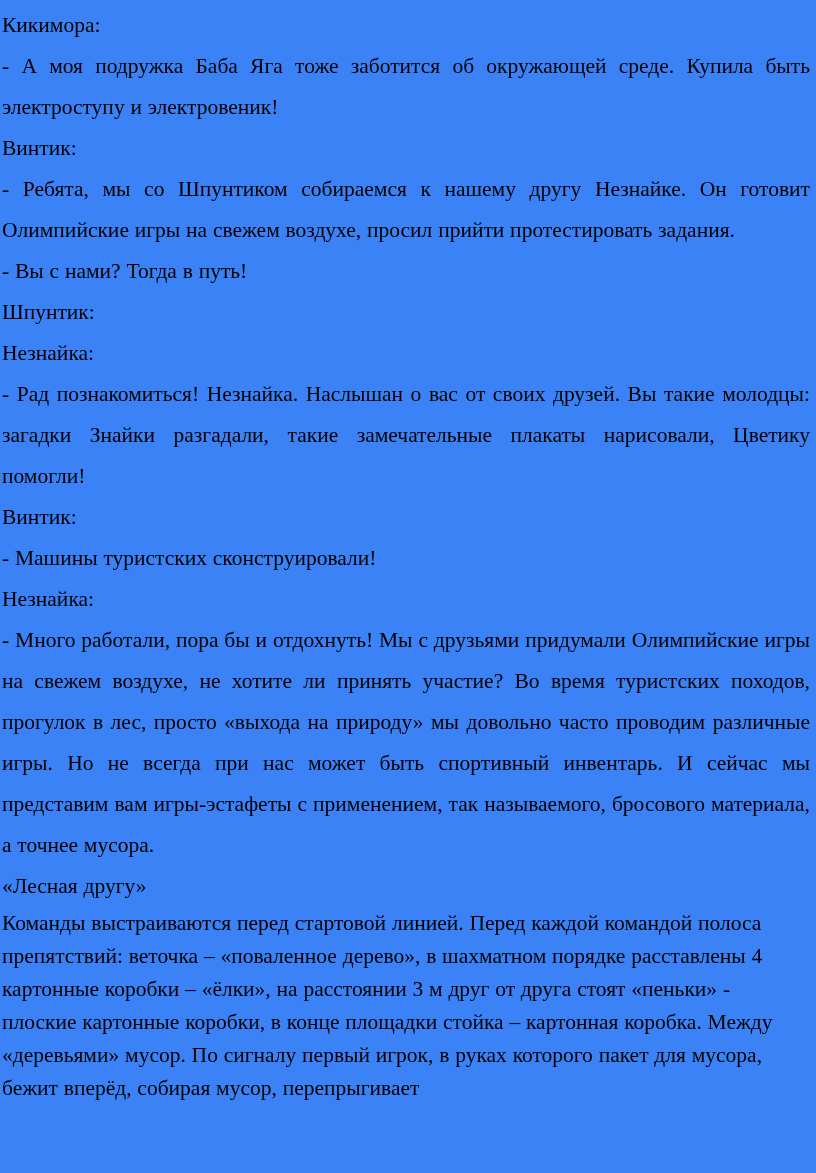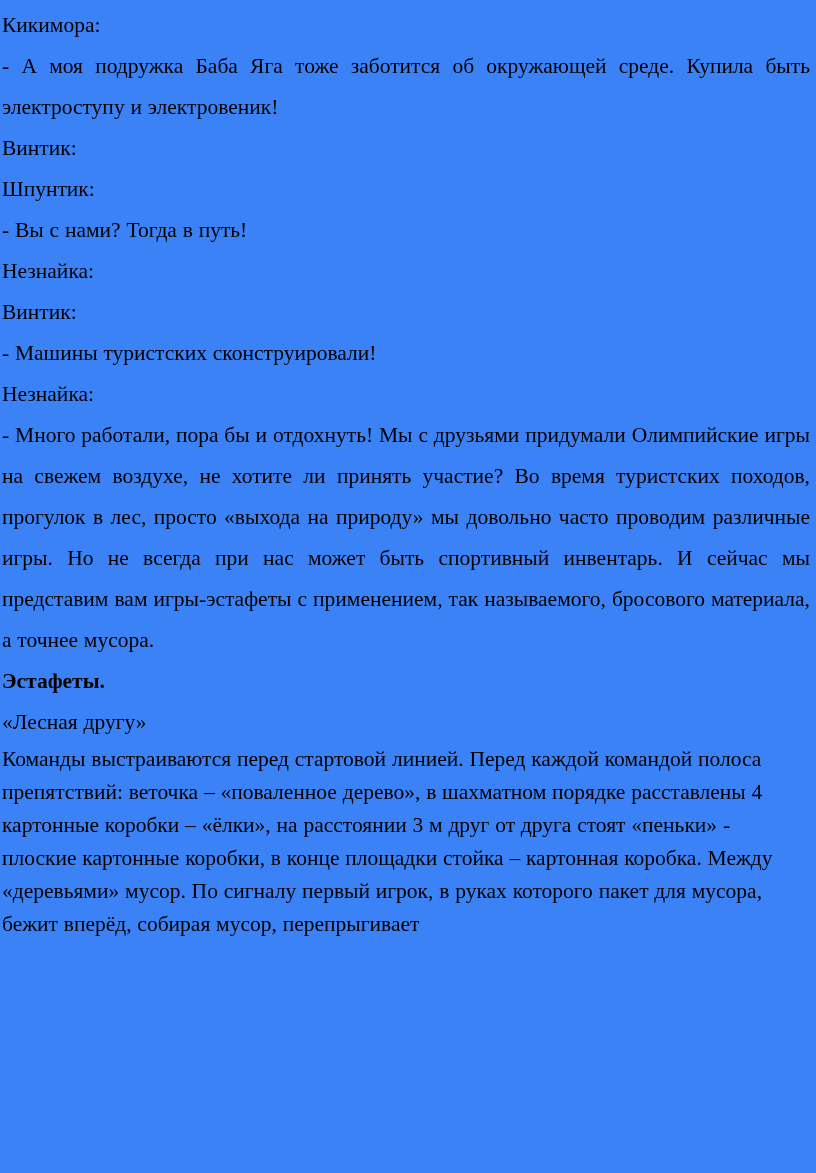--- a/index.html
+++ b/index.html
@@ -38,23 +38,24 @@
     line-height: 33px;
   }
 </style>
 </head>
 <body>
 
 <div class="page">
   <p class="para">Кикимора:</p>
   <p class="para justify">- А моя подружка Баба Яга тоже заботится об окружающей среде. Купила быть электроступу и электровеник!</p>
   <p class="para">Винтик:</p>
+  <p class="para justify">- Ребята, мы со Шпунтиком собираемся к нашему другу Незнайке. Он готовит Олимпийские игры на свежем воздухе, просил прийти протестировать задания.</p>
+  <p class="para">- Вы с нами? Тогда в путь!</p>
   <p class="para">Шпунтик:</p>
-  <p class="para">- Вы с нами? Тогда в путь!</p>
   <p class="para">Незнайка:</p>
+  <p class="para justify">- Рад познакомиться! Незнайка. Наслышан о вас от своих друзей. Вы такие молодцы: загадки Знайки разгадали, такие замечательные плакаты нарисовали, Цветику помогли!</p>
   <p class="para">Винтик:</p>
   <p class="para">- Машины туристских сконструировали!</p>
   <p class="para">Незнайка:</p>
   <p class="para justify">- Много работали, пора бы и отдохнуть! Мы с друзьями придумали Олимпийские игры на свежем воздухе, не хотите ли принять участие? Во время туристских походов, прогулок в лес, просто «выхода на природу» мы довольно часто проводим различные игры. Но не всегда при нас может быть спортивный инвентарь. И сейчас мы представим вам игры-эстафеты с применением, так называемого, бросового материала, а точнее мусора.</p>
-  <p class="para heading-bold">Эстафеты.</p>
   <p class="para">«Лесная другу»</p>
   <p class="para tight">Команды выстраиваются перед стартовой линией. Перед каждой командой полоса препятствий: веточка – «поваленное дерево», в шахматном порядке расставлены 4 картонные коробки – «ёлки», на расстоянии 3 м друг от друга стоят «пеньки» - плоские картонные коробки, в конце площадки стойка – картонная коробка. Между «деревьями» мусор. По сигналу первый игрок, в руках которого пакет для мусора, бежит вперёд, собирая мусор, перепрыгивает</p>
 </div>
 
 </body></html>

